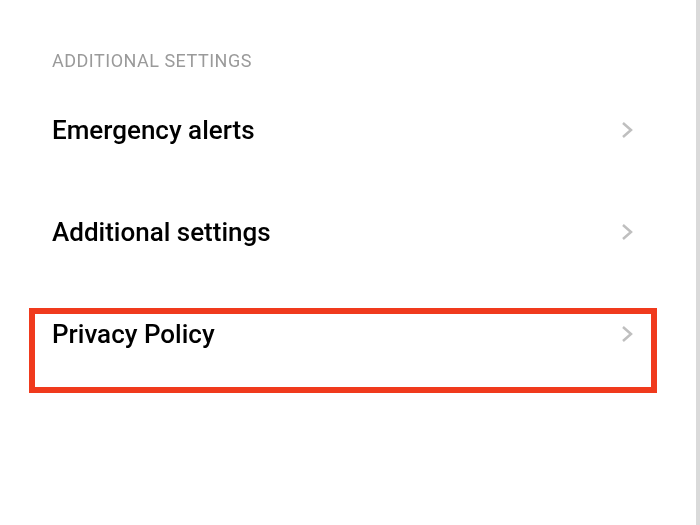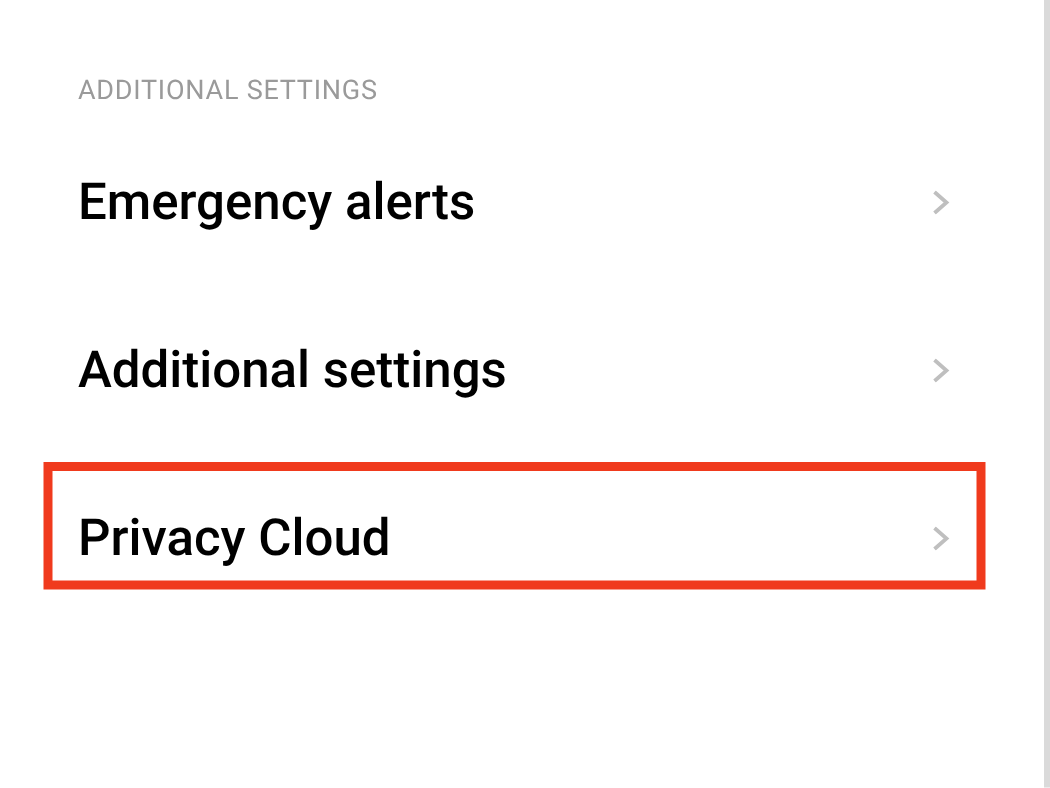--- a/index.html
+++ b/index.html
@@ -41,21 +41,21 @@
     }
     .list-item {
       display: flex;
       align-items: center;
       justify-content: space-between;
       padding: 36px 30px 36px 52px;
       cursor: pointer;
       position: relative;
     }
     .list-item-label {
-      font-size: 34px;
+      font-size: 26px;
       font-weight: 500;
       color: #000;
     }
     .chevron {
       width: 16px;
       height: 16px;
       flex-shrink: 0;
     }
     .chevron svg {
       display: block;
@@ -94,21 +94,21 @@
     <div class="list-item">
       <span class="list-item-label">Additional settings</span>
       <span class="chevron">
         <svg viewBox="0 0 16 16">
             <polyline points="4,1 12,8 4,15"></polyline>
           </svg>
       </span>
     </div>
 
     <div class="list-item">
-      <span class="list-item-label">Privacy Cloud</span>
+      <span class="list-item-label">Privacy Policy</span>
       <span class="chevron">
         <svg viewBox="0 0 16 16">
             <polyline points="4,1 12,8 4,15"></polyline>
           </svg>
       </span>
     </div>
 
   </div>
 
   <div class="highlight-box"></div>

